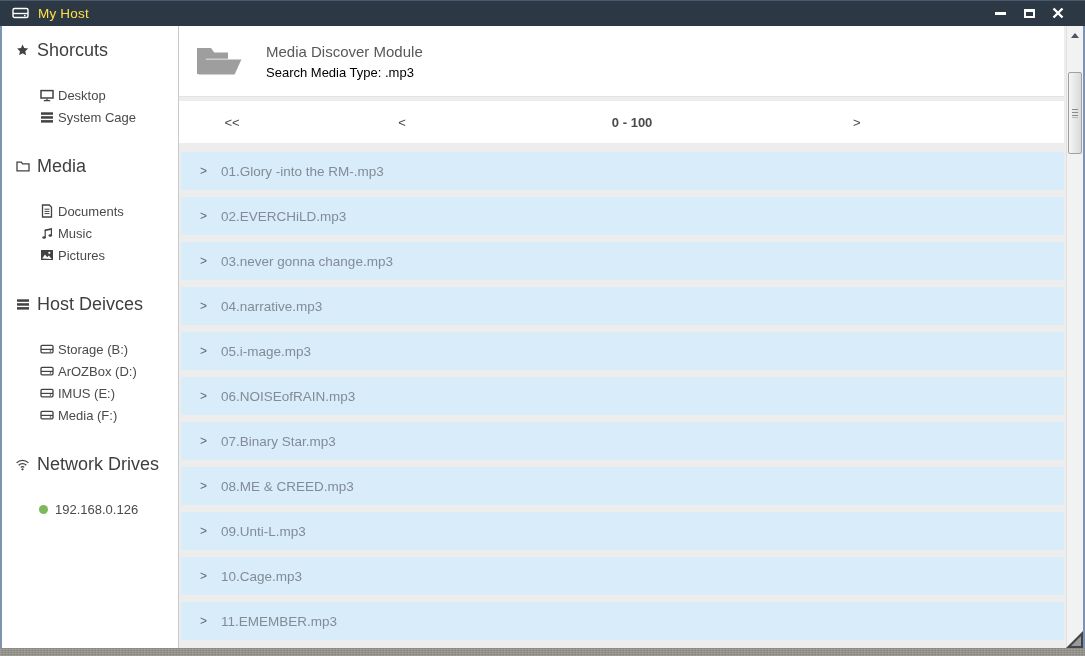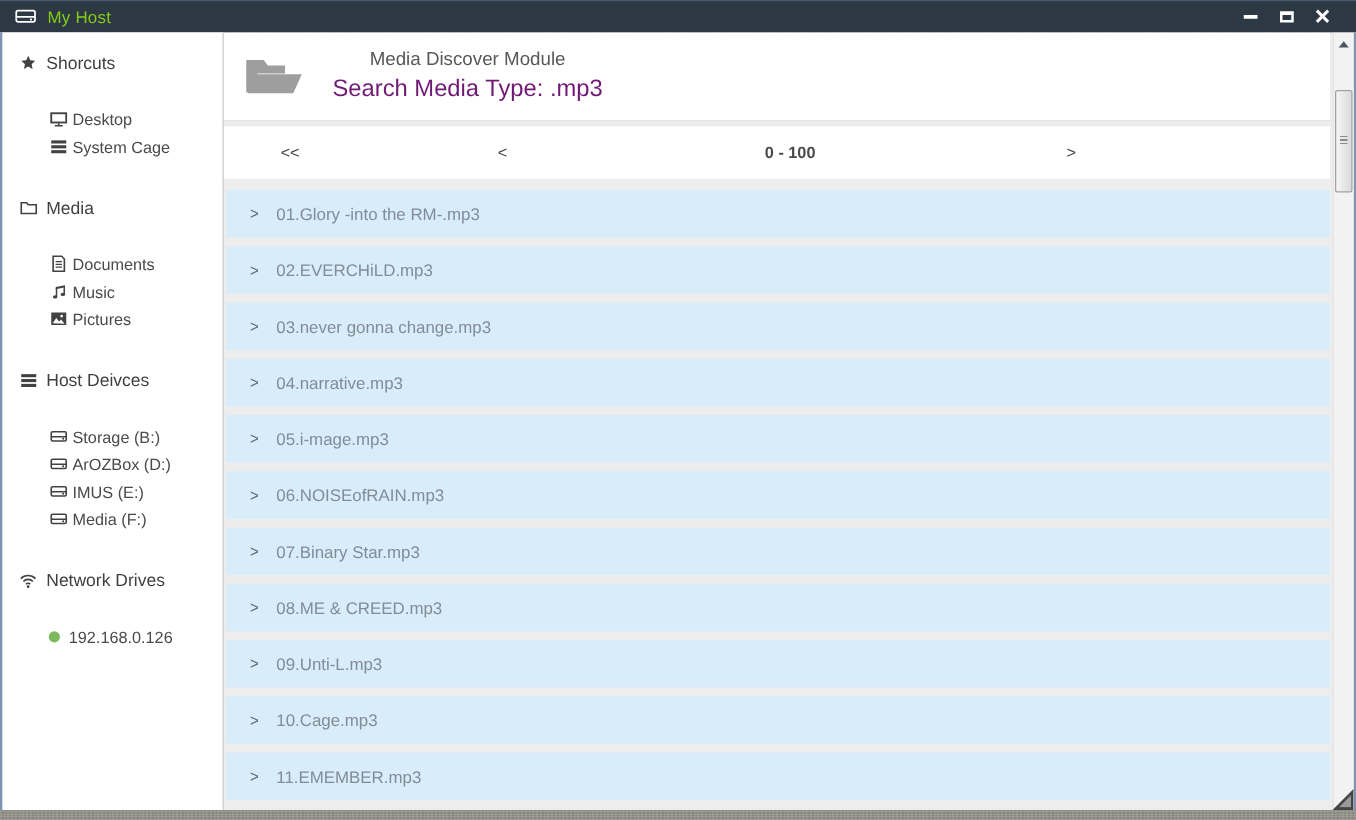--- a/index.html
+++ b/index.html
@@ -9,49 +9,49 @@
     background-image:
       repeating-linear-gradient(0deg, rgba(255,255,255,.05) 0 1px, rgba(0,0,0,.06) 1px 2px),
       repeating-linear-gradient(90deg, rgba(255,255,255,.04) 0 1px, rgba(0,0,0,.05) 2px 3px);
     font-family:"Liberation Sans","DejaVu Sans",sans-serif;}
   .window{position:absolute;left:0;top:0;width:1085px;height:648px;}
 
   
   .titlebar{height:26px;background:#2d3845;box-shadow:inset 0 1px 0 #49586d;
     display:flex;align-items:center;padding:0 10px;}
   .tb-icon{display:inline-flex;margin-left:2px;}
-  .tb-title{color:#84cc16;font-size:13.5px;margin-left:9px;letter-spacing:.2px;}
+  .tb-title{color:#fde047;font-size:13.5px;margin-left:9px;letter-spacing:.2px;}
   .tb-controls{margin-left:auto;display:flex;align-items:center;gap:15px;padding-right:10px;}
   .ctl{display:inline-flex;align-items:center;justify-content:center;width:14px;height:14px;}
   .ctl-min i{display:block;width:11px;height:3px;background:#fff;}
   .ctl-max i{display:block;width:11px;height:9px;border:2px solid #fff;border-top-width:3px;}
 
   
   .window-body{display:flex;height:622px;background:#ededed;
     border-left:2px solid #7e92b2;border-right:2px solid #7e92b2;}
 
   
   .sidebar{width:177px;flex:none;background:#fff;border-right:1px solid #c9c9c9;
     padding-top:14px;font-size:13px;color:#474747;overflow:hidden;}
   .side-section{margin-top:28px;}
   .side-section:first-child{margin-top:0;}
-  .side-header{display:flex;align-items:center;gap:7px;padding-left:13px;height:20px;font-size:14px;color:#3f3f3f;}
+  .side-header{display:flex;align-items:center;gap:7px;padding-left:13px;height:20px;font-size:18px;color:#3f3f3f;}
   .side-items{margin-top:24px;}
   .side-item{display:flex;align-items:center;gap:4px;padding-left:37px;height:22px;color:#4a4a4a;}
   .icn{display:inline-flex;width:15px;justify-content:center;align-items:center;}
   .dot{width:9px;height:9px;border-radius:50%;background:#7cb85c;display:inline-block;margin-right:3px;}
 
   
   .main{flex:1;position:relative;padding-right:19px;overflow:hidden;}
   .header-card{height:71px;background:#fff;border-bottom:1px solid #e3e3e3;
     display:flex;align-items:center;padding-left:15px;}
   .big-folder{display:inline-flex;}
   .header-text{margin-left:22px;}
   .module-title{font-size:15px;color:#585858;text-align:center;}
-  .module-subtitle{font-size:19px;color:#701a75;margin-top:5px;}
+  .module-subtitle{font-size:13px;color:#000000;margin-top:5px;}
 
   .pagination{height:42px;background:#fff;margin-top:4px;position:relative;
     font-size:13px;color:#4a4a4a;}
   .pg{position:absolute;top:50%;transform:translate(-50%,-50%);padding:4px 8px;}
   .pg-first{left:6%;}
   .pg-prev{left:25.2%;}
   .pg-range{left:51.2%;font-weight:bold;}
   .pg-next{left:76.6%;}
 
   .file-list{margin:9px 0 0 2px;}

